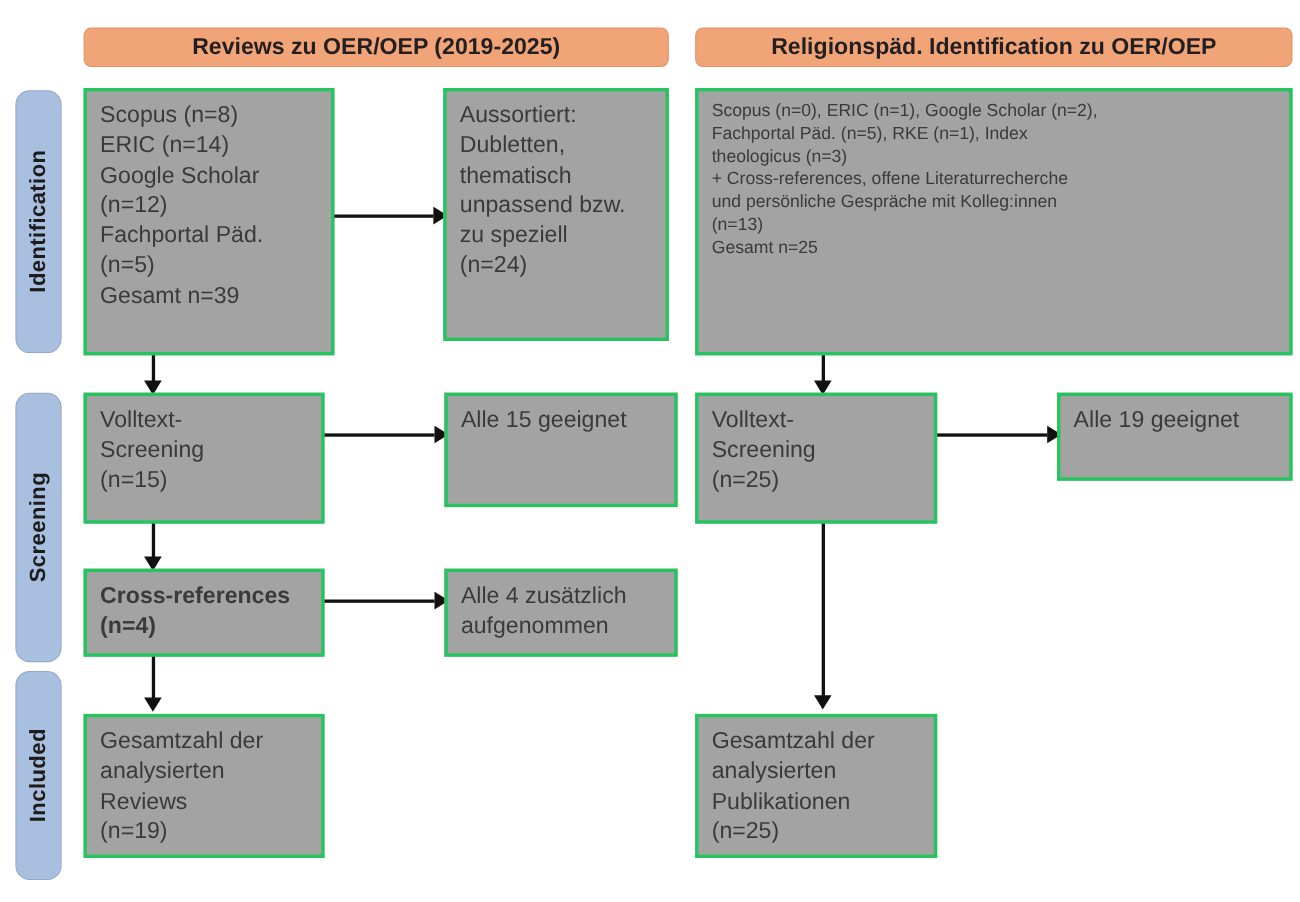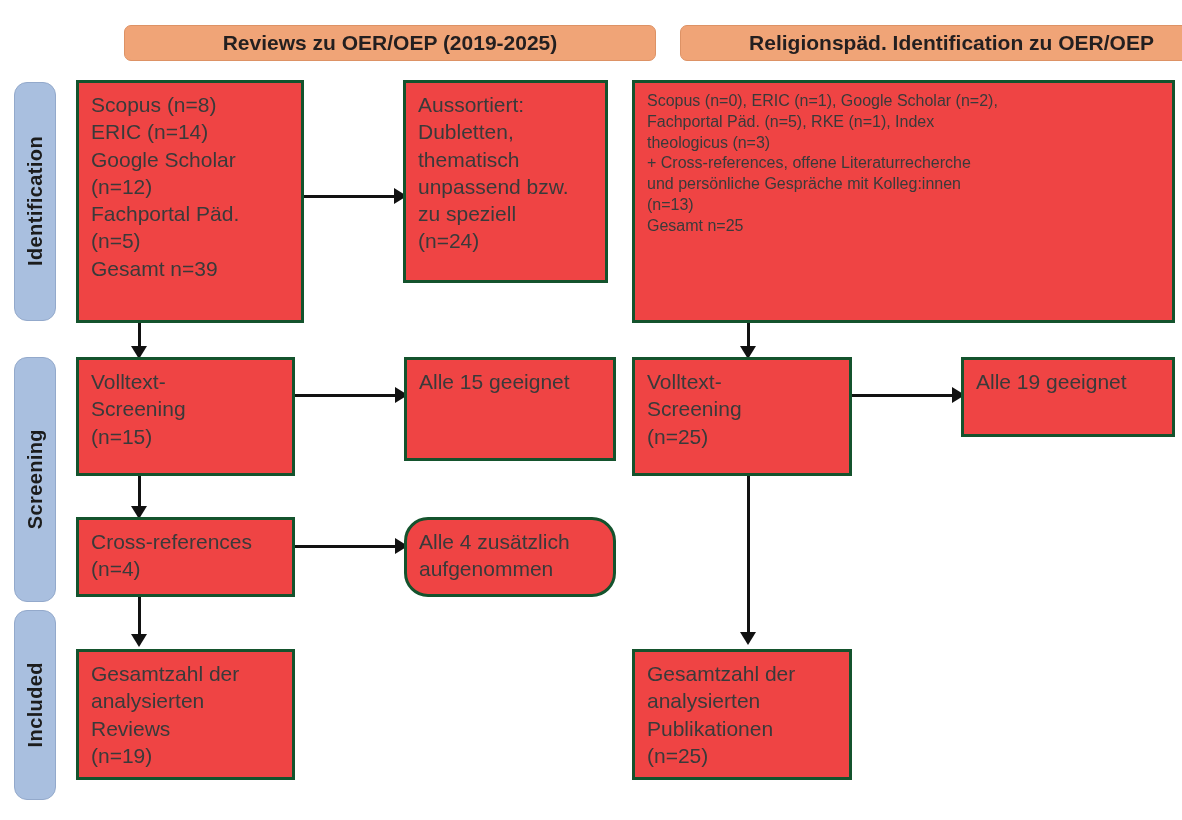--- a/index.html
+++ b/index.html
@@ -47,28 +47,27 @@
     border: 1px solid #dd9265;
     border-radius: 7px;
     box-sizing: border-box;
     display: flex;
     align-items: center;
     justify-content: center;
     font-weight: bold;
     font-size: 21px;
     color: #231f20;
     white-space: nowrap;
-    margin-left: 48px;
   }
 
   
   .box {
     position: absolute;
-    background: #ef4444;
-    border: 3px solid #14532d;
+    background: #a3a3a3;
+    border: 3px solid #22c55e;
     box-sizing: border-box;
     padding: 8px 10px 6px 12px;
     font-size: 21px;
     line-height: 1.30;
     color: #3a3a3a;
     white-space: pre-line;
     overflow: hidden;
   }
   .box.wide { font-size: 16px; line-height: 1.30; }
 
@@ -127,21 +126,21 @@
 ERIC (n=14)
 Google Scholar
 (n=12)
 Fachportal Päd.
 (n=5)
 Gesamt n=39</div>
 
   <div class="hline" style="left:304px; top:195px; width:90px;"></div>
   <div class="arrow-right" style="left:394px; top:188px;"></div>
 
-  <div class="box" style="left:403px; top:80px; width:205px; height:203px;">Aussortiert:
+  <div class="box" style="left:403px; top:80px; width:205px; height:230px;">Aussortiert:
 Dubletten,
 thematisch
 unpassend bzw.
 zu speziell
 (n=24)</div>
 
   <div class="box wide" style="left:632px; top:80px; width:543px; height:243px;">Scopus (n=0), ERIC (n=1), Google Scholar (n=2),
 Fachportal Päd. (n=5), RKE (n=1), Index
 theologicus (n=3)
 + Cross-references, offene Literaturrecherche
@@ -172,27 +171,27 @@
   <div class="arrow-right" style="left:952px; top:387px;"></div>
 
   <div class="box" style="left:961px; top:357px; width:214px; height:80px;">Alle 19 geeignet</div>
 
   <div class="vline" style="left:138px; top:476px; width:3px; height:32px;"></div>
   <div class="arrow-down" style="left:131px; top:506px;"></div>
 
   <div class="vline" style="left:747px; top:476px; width:3px; height:159px;"></div>
   <div class="arrow-down" style="left:740px; top:632px;"></div>
 
-  <div class="box" style="left:76px; top:517px; width:219px; height:80px;">Cross-references
+  <div class="box" style="left:76px; top:517px; width:219px; height:80px;font-weight:bold;">Cross-references
 (n=4)</div>
 
   <div class="hline" style="left:295px; top:545px; width:100px;"></div>
   <div class="arrow-right" style="left:395px; top:538px;"></div>
 
-  <div class="box" style="left:404px; top:517px; width:212px; height:80px;border-radius:24px;">Alle 4 zusätzlich
+  <div class="box" style="left:404px; top:517px; width:212px; height:80px;">Alle 4 zusätzlich
 aufgenommen</div>
 
   <div class="vline" style="left:138px; top:597px; width:3px; height:40px;"></div>
   <div class="arrow-down" style="left:131px; top:634px;"></div>
 
   <div class="box" style="left:76px; top:649px; width:219px; height:131px;">Gesamtzahl der
 analysierten
 Reviews
 (n=19)</div>
 

